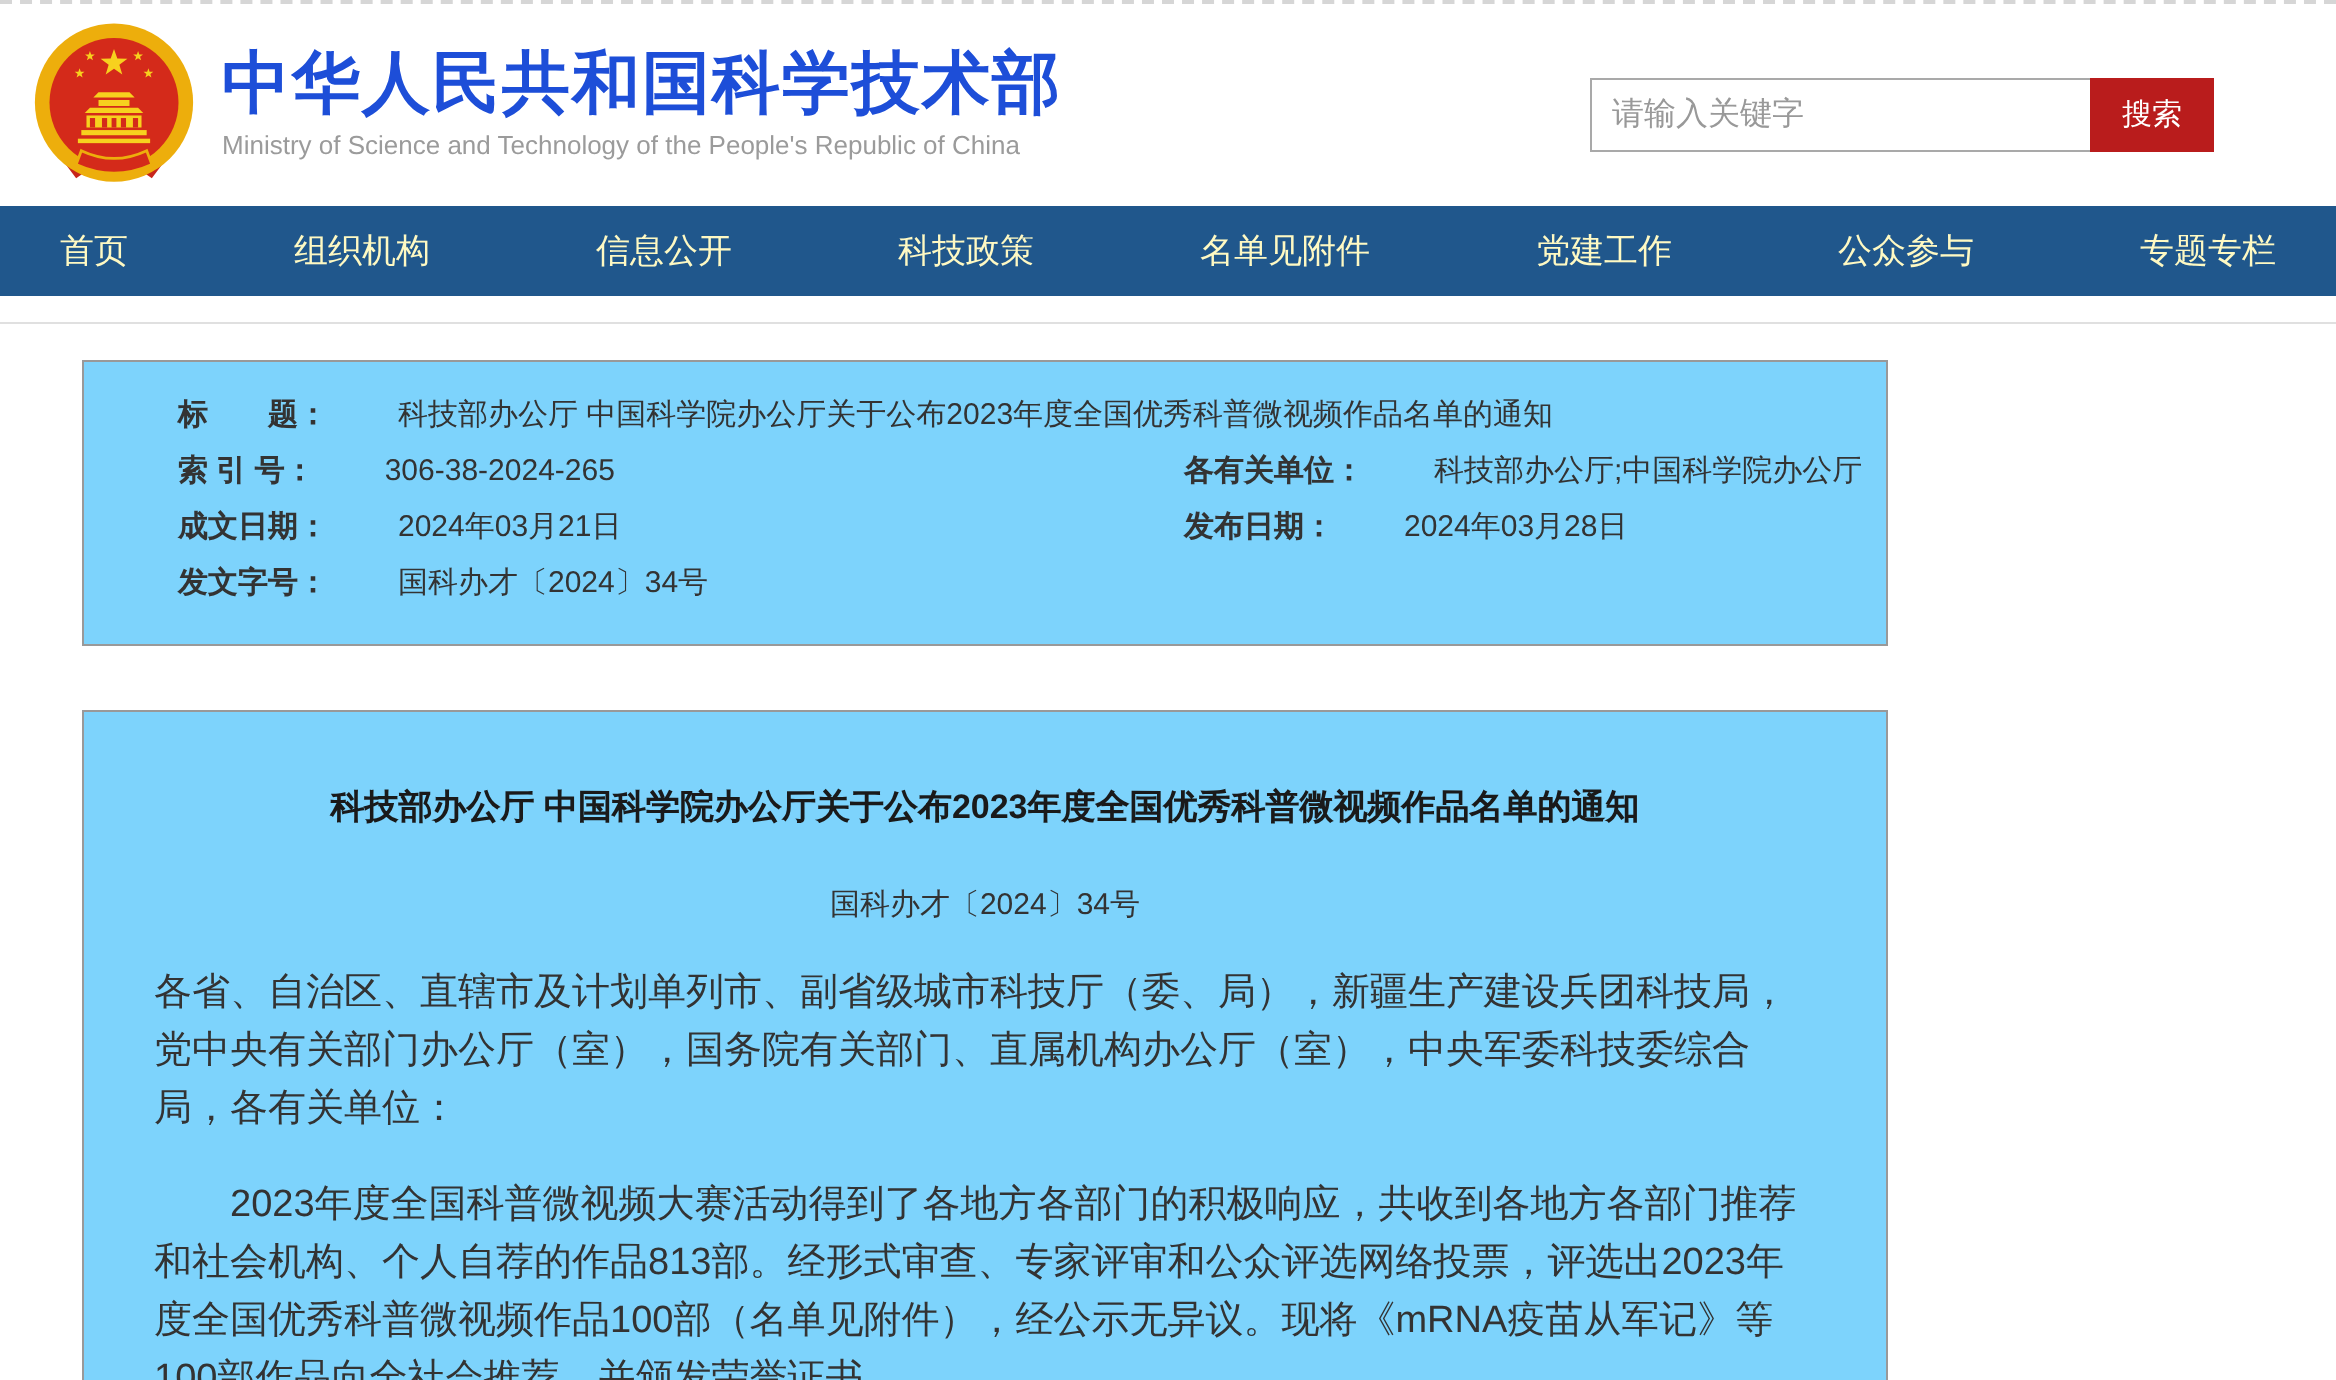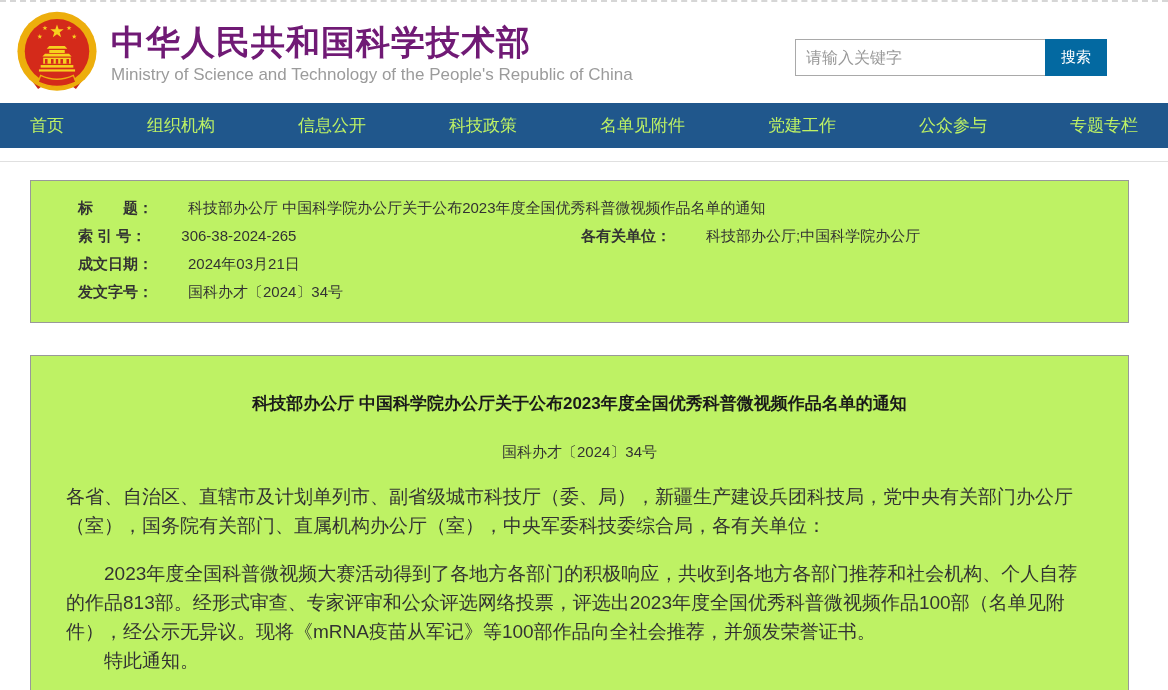--- a/index.html
+++ b/index.html
@@ -18,30 +18,30 @@
     background: #fff;
   }
   .brand {
     display: flex;
     align-items: flex-start;
     padding: 8px 0 0 14px;
   }
   .emblem-wrap { width: 86px; height: 86px; flex: 0 0 auto; }
   .brand-text { margin-left: 11px; padding-top: 14px; }
   .site-title {
-    color: #701a75;
+    color: #1d4ed8;
     font-size: 34px;
     font-weight: bold;
     letter-spacing: 1px;
     line-height: 36px;
     white-space: nowrap;
   }
   .site-subtitle {
     color: #9b9b9b;
-    font-size: 17px;
+    font-size: 13px;
     margin-top: 5px;
     white-space: nowrap;
   }
   .search-box {
     position: absolute;
     top: 37px;
     right: 61px;
     display: flex;
     align-items: stretch;
     height: 37px;
@@ -54,54 +54,54 @@
     outline: none;
     font-size: 16px;
     padding: 0 0 0 10px;
     color: #333;
     font-family: "Liberation Sans", "DejaVu Sans", sans-serif;
   }
   .search-input::placeholder { color: #999; }
   .search-button {
     width: 62px;
     border: none;
-    background: #0369a1;
+    background: #b91c1c;
     color: #ffffff;
     font-size: 15px;
     cursor: pointer;
     font-family: "Liberation Sans", "DejaVu Sans", sans-serif;
   }
 
   
   .main-nav {
     height: 45px;
     background: #20578c;
     display: flex;
     align-items: center;
     justify-content: space-between;
     padding: 0 30px;
   }
   .nav-item {
-    color: #bef264;
+    color: #fef9c3;
     font-size: 17px;
     line-height: 45px;
     cursor: pointer;
     white-space: nowrap;
   }
   .header-divider {
     margin-top: 13px;
     border-top: 1px solid #e0e0e0;
     width: 100%;
   }
 
   
   .card {
-    margin-left: 30px;
-    width: 1099px;
-    background: #bef264;
+    margin-left: 41px;
+    width: 903px;
+    background: #7dd3fc;
     border: 1px solid #999999;
     box-sizing: border-box;
   }
   .meta-card { margin-top: 18px; height: 143px; padding: 13px 0 0 0; }
   .meta-row { display: flex; height: 28px; line-height: 28px; }
   .meta-cell { display: flex; }
   .meta-cell.left  { width: 550px; padding-left: 47px; box-sizing: border-box; }
   .meta-cell.right { flex: 1; }
   .m-label {
     font-weight: bold;
@@ -216,20 +216,24 @@
     <div class="meta-cell right">
       <span class="m-label">各有关单位：</span>
       <span class="m-value">科技部办公厅;中国科学院办公厅</span>
     </div>
   </div>
   <div class="meta-row">
     <div class="meta-cell left">
       <span class="m-label">成文日期：</span>
       <span class="m-value">2024年03月21日</span>
     </div>
+    <div class="meta-cell right">
+      <span class="m-label">发布日期：</span>
+      <span class="m-value">2024年03月28日</span>
+    </div>
   </div>
   <div class="meta-row">
     <div class="meta-cell left">
       <span class="m-label">发文字号：</span>
       <span class="m-value">国科办才〔2024〕34号</span>
     </div>
   </div>
 </section>
 
 <section class="card content-card">

